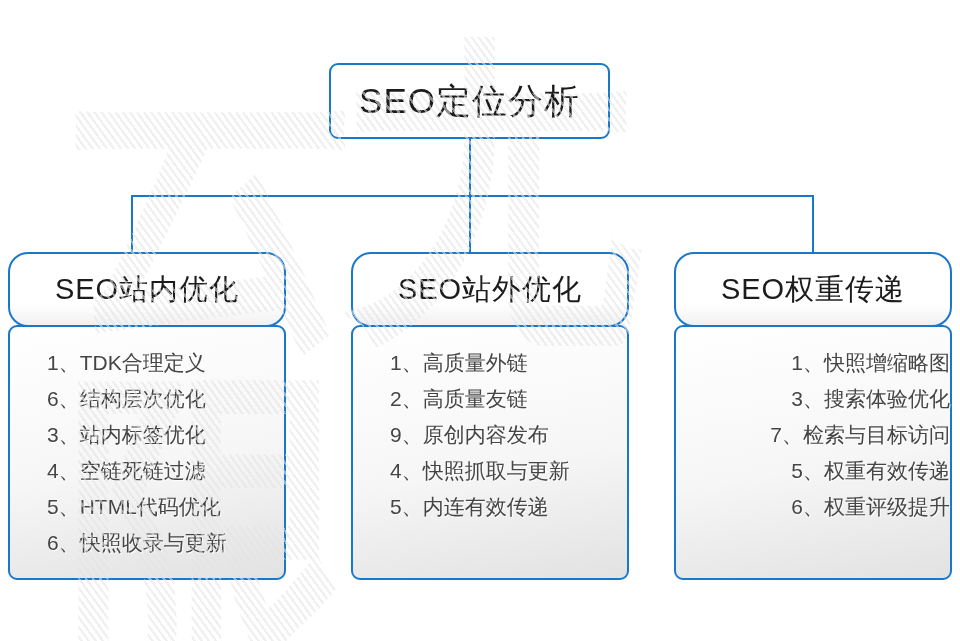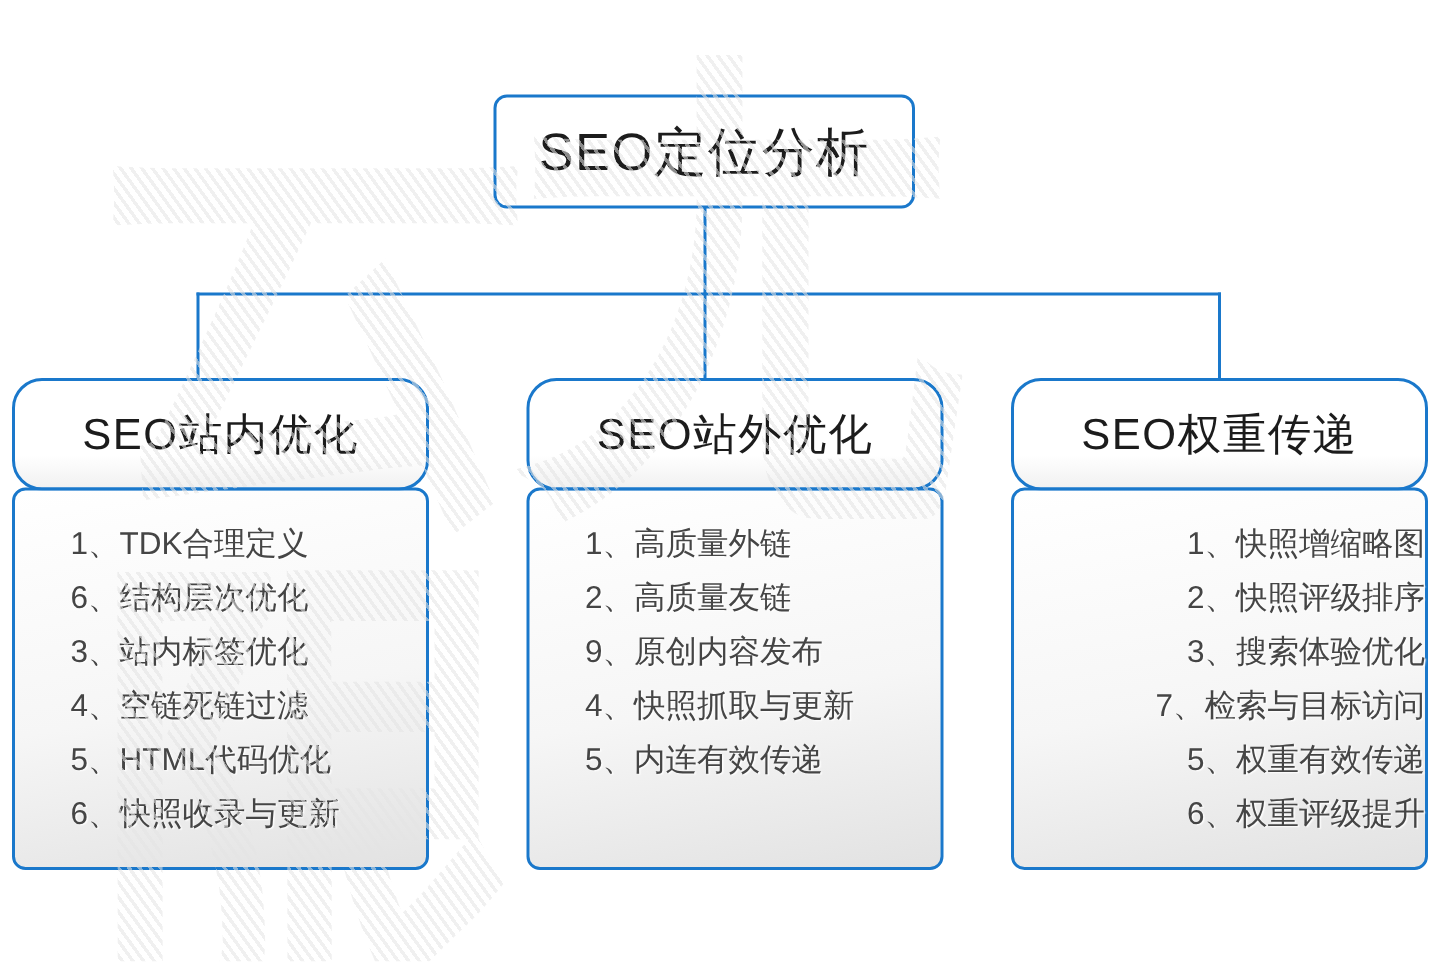--- a/index.html
+++ b/index.html
@@ -98,21 +98,20 @@
       <div class="item">5、内连有效传递</div>
     </div>
   </div>
 
   <div class="col col-2">
     <div class="col-header">
       <span>SEO权重传递</span>
     </div>
     <div class="col-list">
       <div class="item">1、快照增缩略图</div>
-      <div class="item">2、快照评级排序</div>
       <div class="item">3、搜索体验优化</div>
       <div class="item">7、检索与目标访问</div>
       <div class="item">5、权重有效传递</div>
       <div class="item">6、权重评级提升</div>
     </div>
   </div>
 
   <div class="watermark">云无限</div>
 
 </div>

